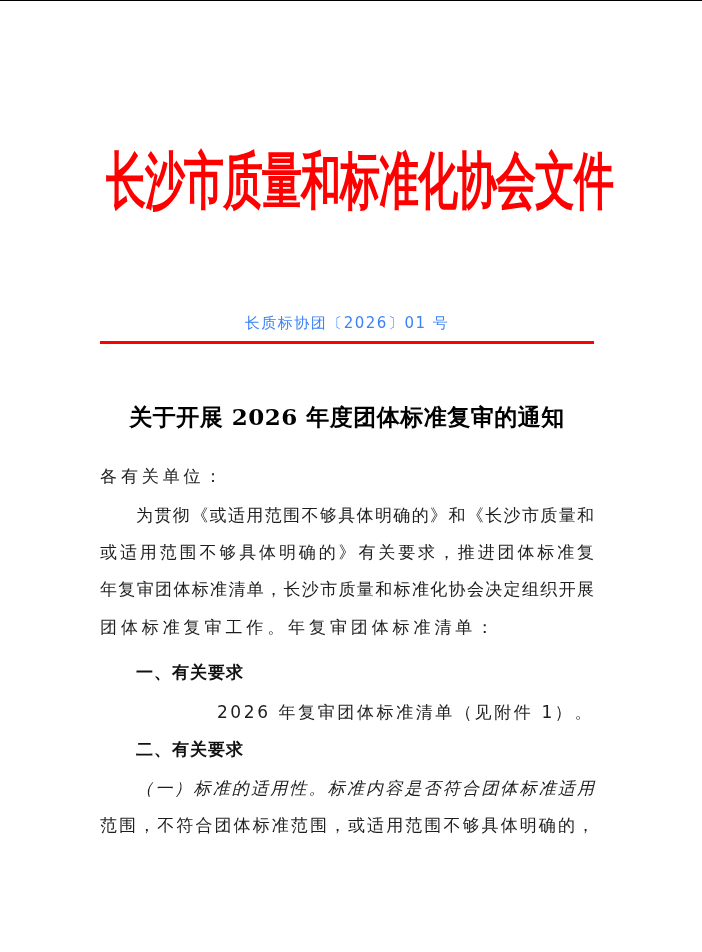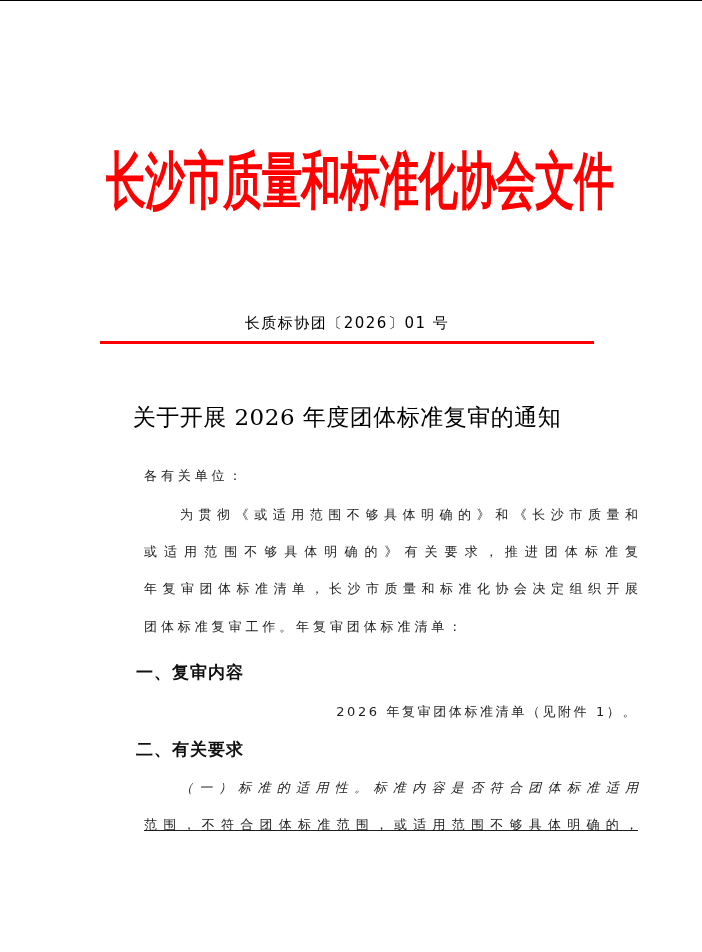--- a/index.html
+++ b/index.html
@@ -45,54 +45,53 @@
       text-align: center;
     }
     .doc-number {
       position: absolute;
       left: 100px;
       width: 494px;
       top: 314px;
       text-align: center;
       font-size: 15px;
       letter-spacing: 1.5px;
-      color: #000000;
+      color: #3b82f6;
       font-family: "DejaVu Sans", "Liberation Sans", sans-serif;
     }
     .red-rule {
       position: absolute;
       left: 100px;
       top: 341px;
       width: 494px;
       height: 3px;
       background: #ff0000;
     }
     .main-title {
       position: absolute;
       left: 100px;
       width: 494px;
       top: 402px;
       text-align: center;
       font-size: 23px;
-      font-weight: normal;
+      font-weight: bold;
       color: #000;
       font-family: "DejaVu Serif", "Liberation Serif", serif;
       letter-spacing: 0.5px;
     }
     .line {
       position: absolute;
       left: 100px;
       width: 494px;
-      font-size: 13px;
+      font-size: 17px;
       line-height: 22px;
       color: #1e1e1e;
       white-space: nowrap;
       letter-spacing: 3.9px;
       font-family: "DejaVu Sans", "Liberation Sans", sans-serif;
-      margin-left: 44px;
     }
     .line.justify {
       text-align: justify;
       text-align-last: justify;
       letter-spacing: 0;
     }
     .indent { padding-left: 36px; width: 458px; text-align: right; }
     .heading {
       position: absolute;
       left: 136px;
@@ -130,18 +129,18 @@
 
 <div class="main-title">关于开展 2026 年度团体标准复审的通知</div>
 
 <div class="line" style="top:465px;">各有关单位：</div>
 
 <div class="line justify indent" style="top:504px;">为贯彻《或适用范围不够具体明确的》和《长沙市质量和</div>
 <div class="line justify" style="top:541px;">或适用范围不够具体明确的》有关要求，推进团体标准复</div>
 <div class="line justify" style="top:578px;">年复审团体标准清单，长沙市质量和标准化协会决定组织开展</div>
 <div class="line" style="top:616px;">团体标准复审工作。年复审团体标准清单：</div>
 
-<div class="heading" style="top:661px;">一、复审内容</div>
+<div class="heading" style="top:661px;">一、有关要求</div>
 <div class="line indent" style="top:701px; letter-spacing:2.6px;">2026 年复审团体标准清单（见附件 1）。</div>
 
 <div class="heading" style="top:738px;">二、有关要求</div>
 <div class="line justify indent" style="top:777px;font-style:italic;">（一）标准的适用性。标准内容是否符合团体标准适用</div>
-<div class="line justify" style="top:814px;text-decoration:underline;">范围，不符合团体标准范围，或适用范围不够具体明确的，</div>
+<div class="line justify" style="top:814px;">范围，不符合团体标准范围，或适用范围不够具体明确的，</div>
 
 </body></html>

